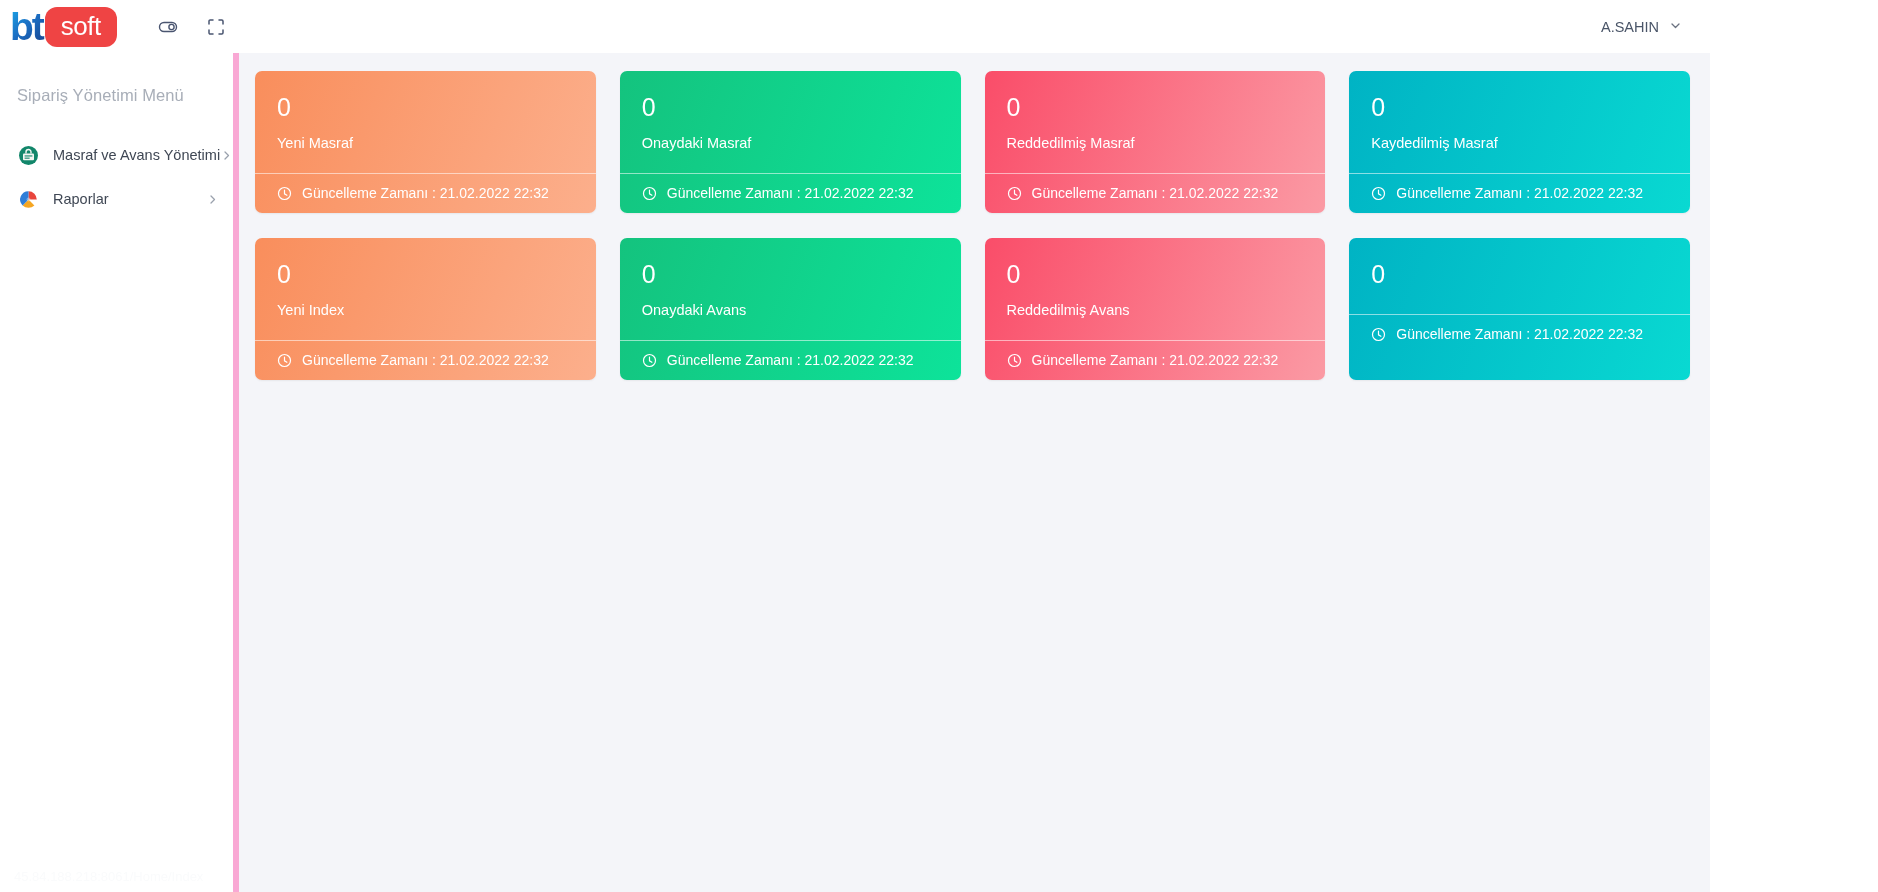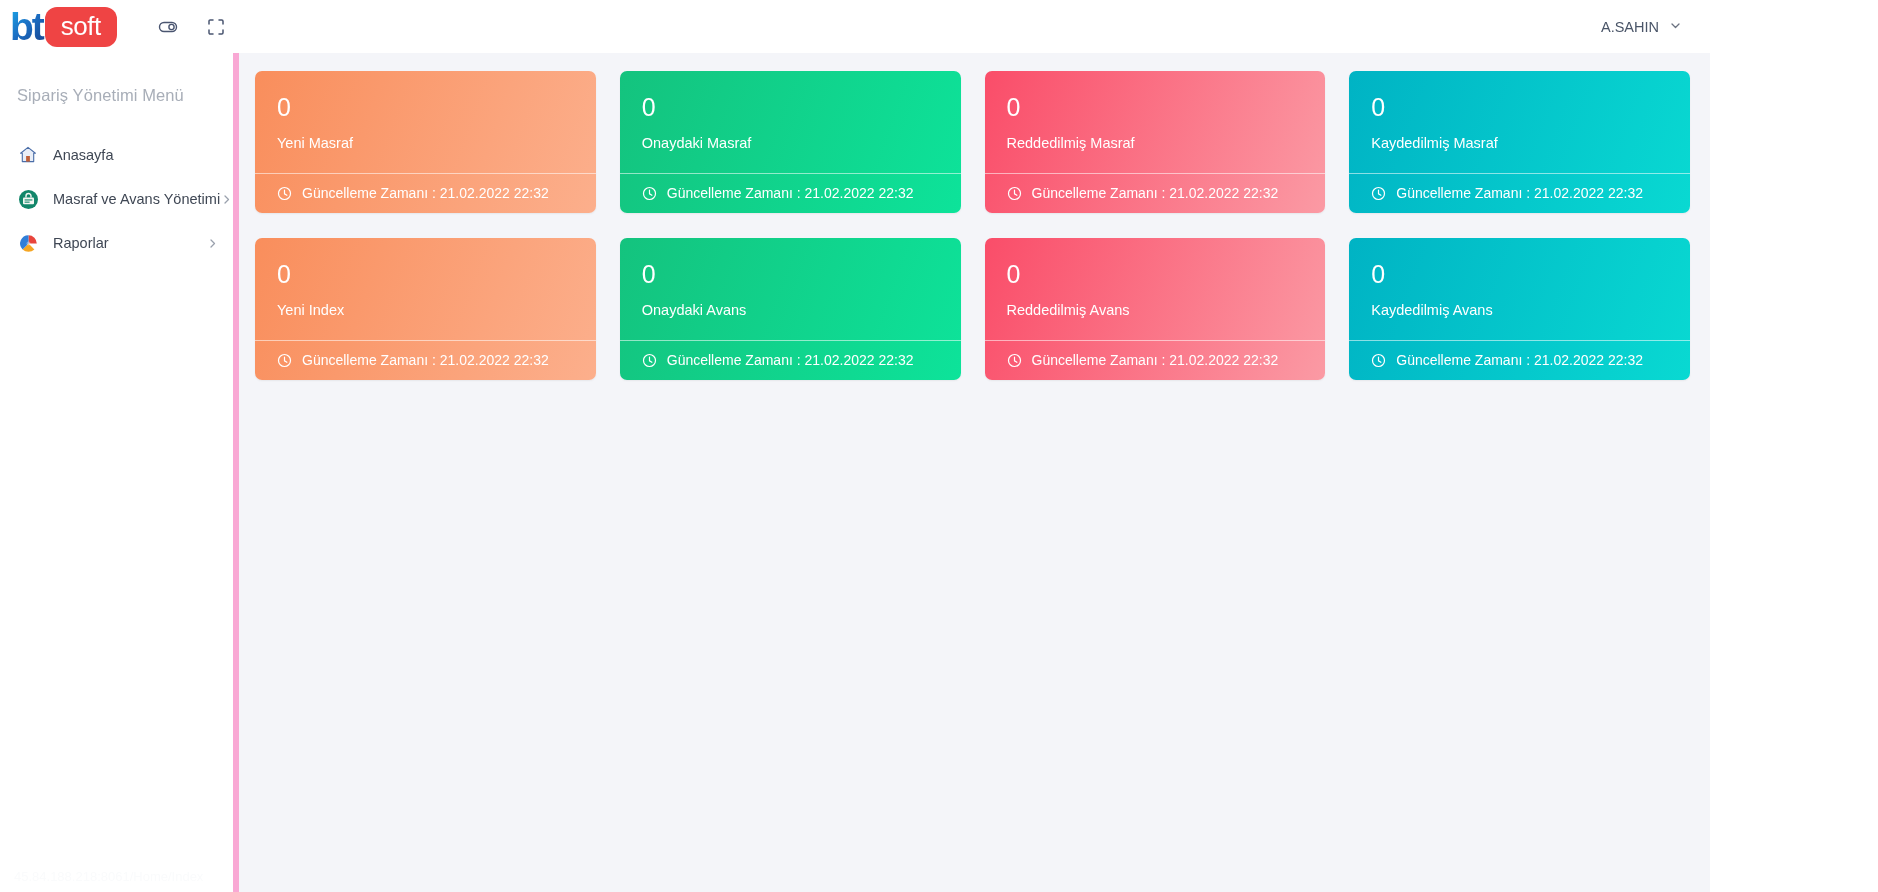--- a/index.html
+++ b/index.html
@@ -237,29 +237,20 @@
       </span>
     </div>
   </div>
 
   <div class="body">
 
     <div class="sidebar">
 
       <div class="sidebar-title">Sipariş Yönetimi Menü</div>
 
-      <div class="nav-item">
-        <span class="nav-icon">
-          <svg width="20" height="20" viewBox="0 0 20 20">
-            <path d="M10 2.4L2.6 8.3h1.7v8.3h11.4V8.3h1.7z" fill="#e9eef7" stroke="#4a6da8" stroke-width="1.1" stroke-linejoin="round"></path>
-            <rect x="8.1" y="11" width="3.8" height="5.6" fill="#c0603a"></rect>
-          </svg>
-        </span>
-        <span class="nav-label">Anasayfa</span>
-      </div>
 
       <div class="nav-item">
         <span class="nav-icon">
           <svg width="21" height="21" viewBox="0 0 21 21">
             <circle cx="10.5" cy="10.5" r="9.5" fill="#12866a"></circle>
             <rect x="5" y="8.6" width="11" height="6.6" rx="1" fill="#f3f6f2"></rect>
             <path d="M8 8.6V7a2.5 2.5 0 0 1 5 0v1.6" fill="none" stroke="#f3f6f2" stroke-width="1.4"></path>
             <rect x="6.6" y="10.4" width="7.8" height="1.1" fill="#12866a"></rect>
             <rect x="6.6" y="12.6" width="5" height="1.1" fill="#12866a"></rect>
           </svg>
@@ -403,21 +394,20 @@
                 <path d="M7.5 4.2v3.6l2.4 1.5" stroke-linecap="round"></path>
               </svg>
             </span>
             <span>Güncelleme Zamanı : 21.02.2022 22:32</span>
           </div>
         </div>
 
         <div class="stat-card theme-teal">
           <div class="stat-body">
             <div class="stat-value">0</div>
-            <div class="stat-label">Kaydedilmiş Avans</div>
           </div>
           <div class="stat-footer">
             <span>
               <svg width="15" height="15" viewBox="0 0 15 15" fill="none" stroke="#ffffff" stroke-width="1.2">
                 <circle cx="7.5" cy="7.5" r="6"></circle>
                 <path d="M7.5 4.2v3.6l2.4 1.5" stroke-linecap="round"></path>
               </svg>
             </span>
             <span>Güncelleme Zamanı : 21.02.2022 22:32</span>
           </div>

